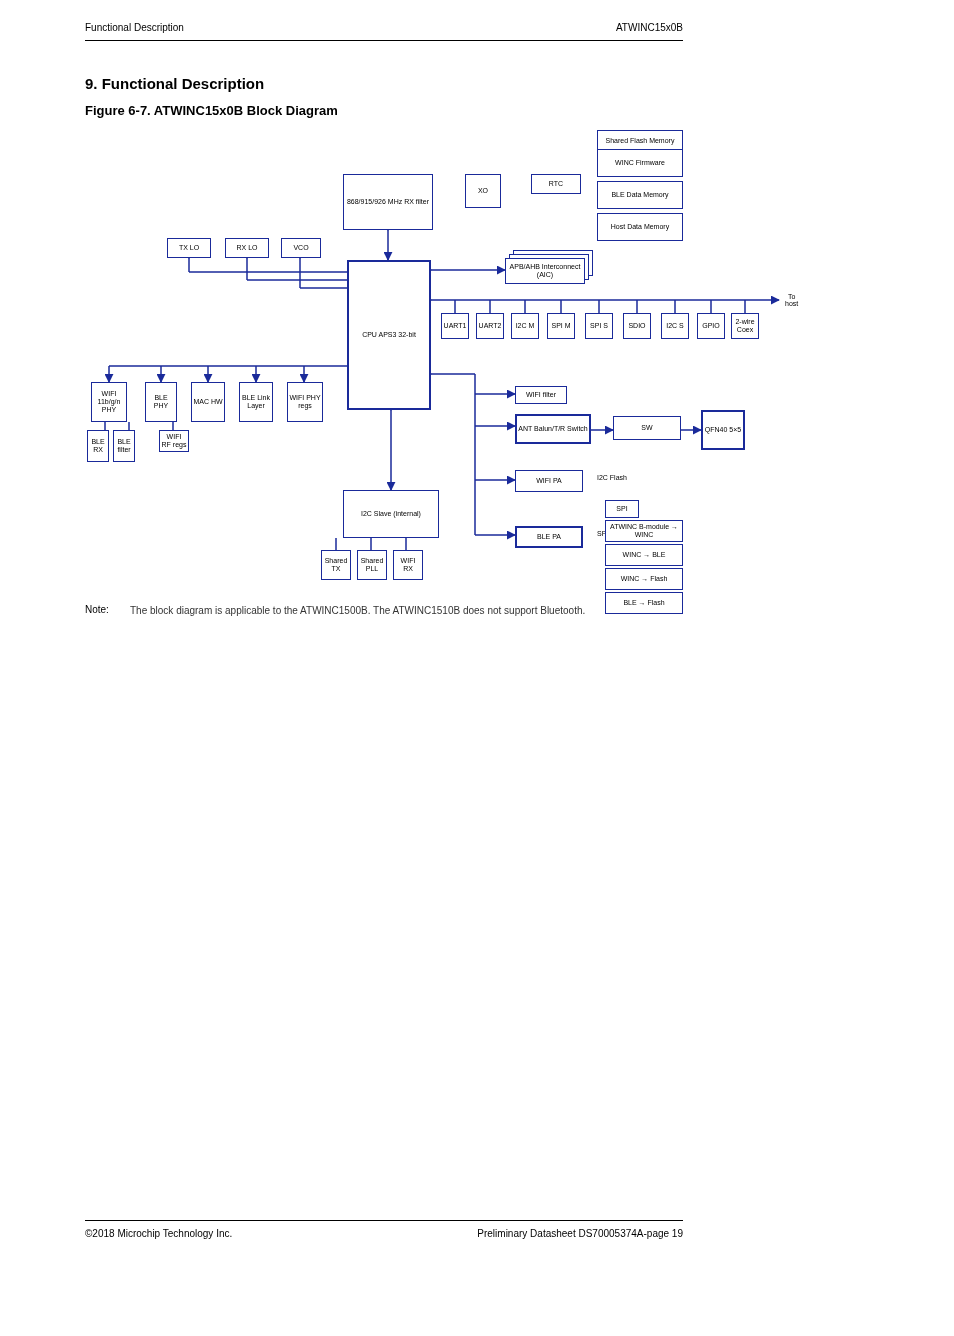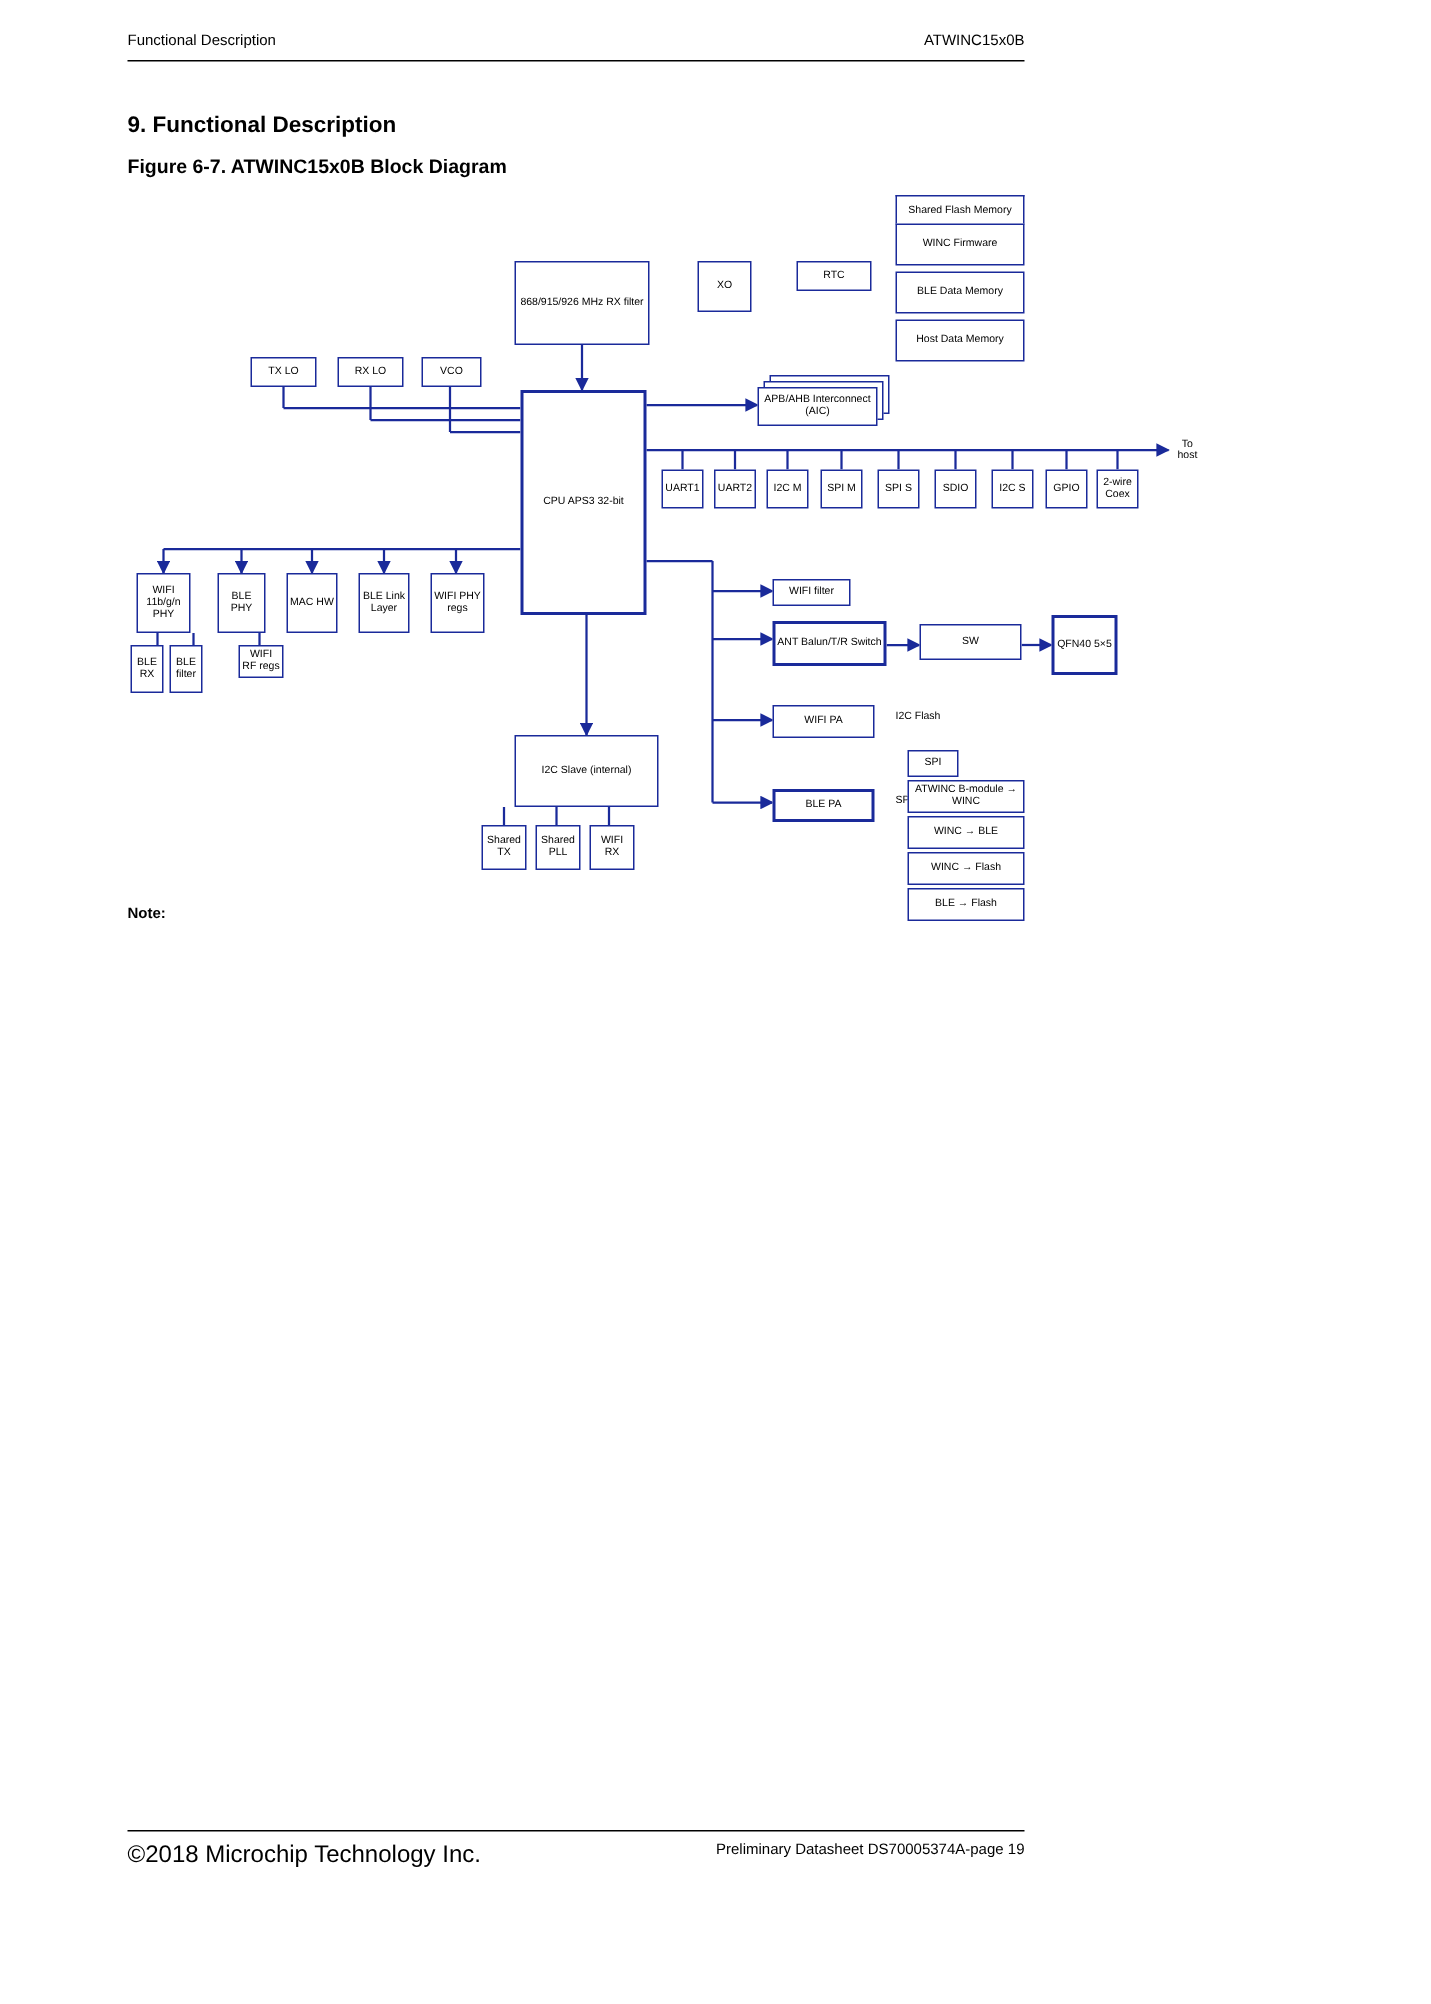--- a/index.html
+++ b/index.html
@@ -1,25 +1,25 @@
 <!DOCTYPE html>
 <html><head>
 <meta charset="utf-8">
 <style>
 html,body{margin:0;padding:0;background:#fff;font-family:Arial,Helvetica,sans-serif;font-size:8px;color:#000}
 .page{width:768px;height:1336px;position:relative}
 .header-line{position:absolute;left:85px;right:85px;top:40px;height:1px;background:#000}
 .header-left{position:absolute;left:85px;top:22px;font-size:10px}
 .header-right{position:absolute;right:85px;top:22px;font-size:10px;text-align:right}
 .footer-line{position:absolute;left:85px;right:85px;top:1220px;height:1px;background:#000}
-.footer-left{position:absolute;left:85px;top:1228px;font-size:16px}
+.footer-left{position:absolute;left:85px;top:1228px;font-size:10px}
 .footer-right{position:absolute;right:85px;top:1228px;font-size:10px}
 .title{position:absolute;left:85px;top:75px;font-size:15px;font-weight:bold}
 .figure-title{position:absolute;left:85px;top:103px;font-size:13px;font-weight:bold}
-.note-label{position:absolute;left:85px;top:604px;font-size:10px;font-weight:bold}
+.note-label{position:absolute;left:85px;top:604px;font-size:10px;font-weight:normal}
 .note-text{position:absolute;left:130px;top:604px;right:85px;font-size:10px;line-height:14px;color:#333}
 .diagram{position:absolute;left:85px;top:130px;right:85px;height:465px}
 .box{position:absolute;border:1px solid #1a2a9a;background:#fff;font-size:7px;line-height:8px;text-align:center;display:flex;align-items:center;justify-content:center;box-sizing:border-box;padding:1px}
 .box.heavy{border-width:2px}
 .lbl{position:absolute;font-size:7px;text-align:center}
 </style>
 </head>
 <body>
 
 <div class="page">
@@ -176,17 +176,18 @@
 <div class="box" style="position:relative;width:34px;height:18px">SPI</div>
 <div class="box" style="position:relative;width:78px;height:22px;margin-top:2px">ATWINC B-module → WINC</div>
 <div class="box" style="position:relative;width:78px;height:22px;margin-top:2px">WINC → BLE</div>
 <div class="box" style="position:relative;width:78px;height:22px;margin-top:2px">WINC → Flash</div>
 <div class="box" style="position:relative;width:78px;height:22px;margin-top:2px">BLE → Flash</div>
 </div>
 
 </div>
 
 <div class="note-label">Note:&nbsp;</div>
+<div class="note-text">The block diagram is applicable to the ATWINC1500B. The ATWINC1510B does not support Bluetooth.</div>
 
 <div class="footer-line"></div>
 <div class="footer-left">©2018 Microchip Technology Inc.</div>
 <div class="footer-right">Preliminary Datasheet  DS70005374A-page 19</div>
 </div>
 
 </body></html>

